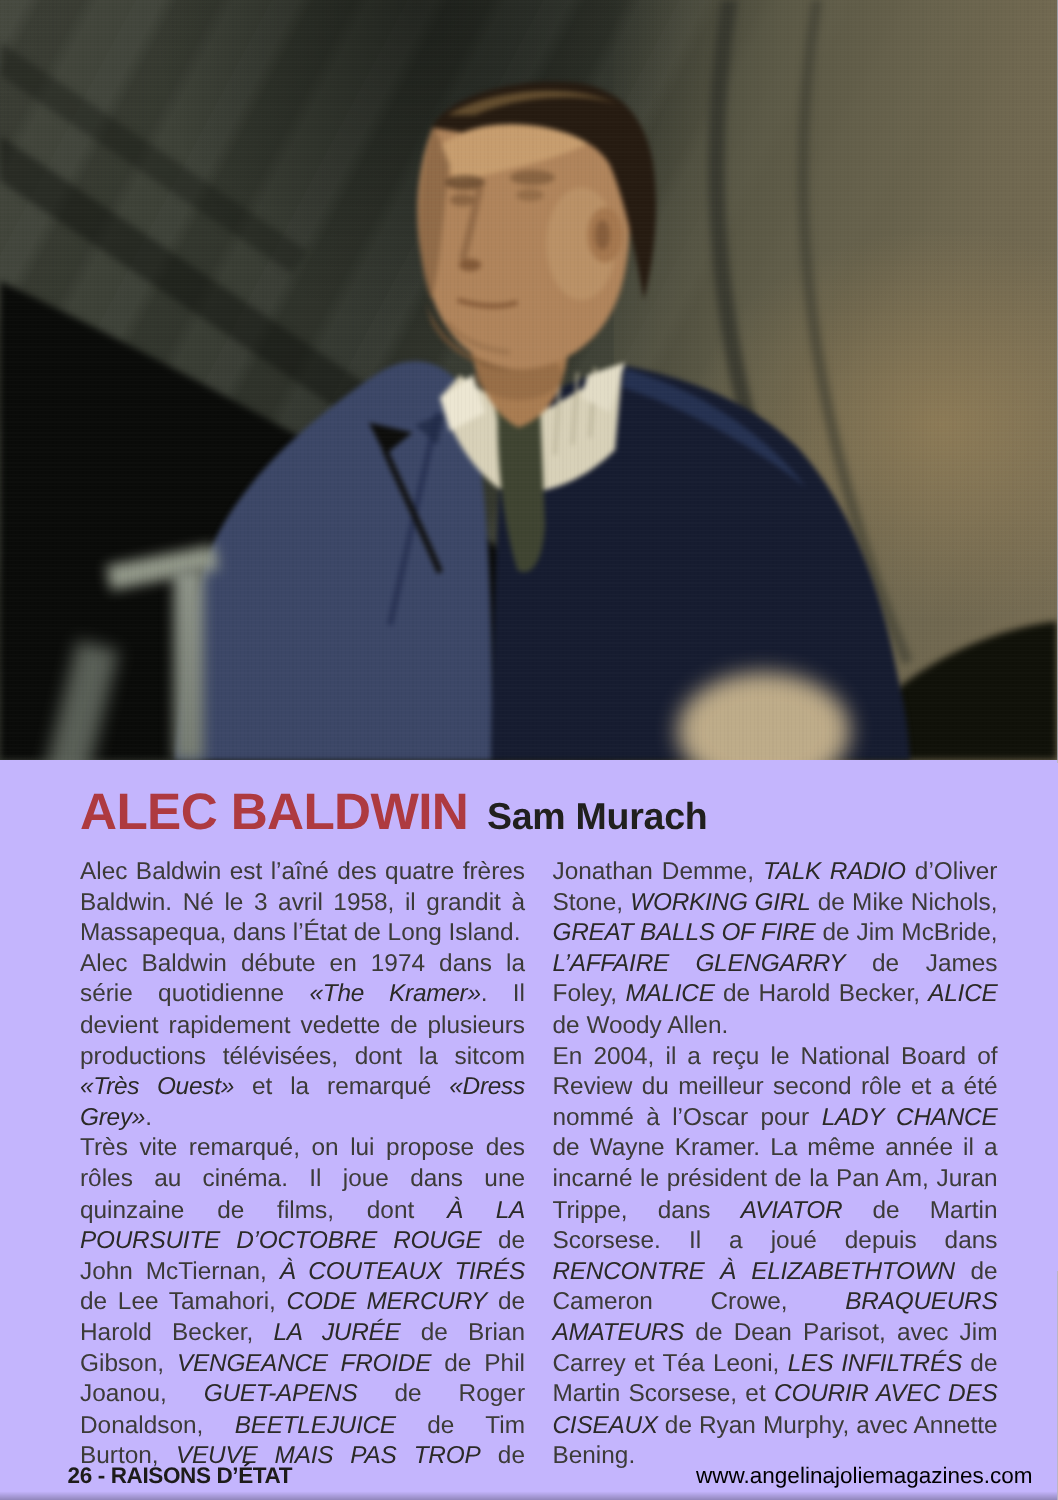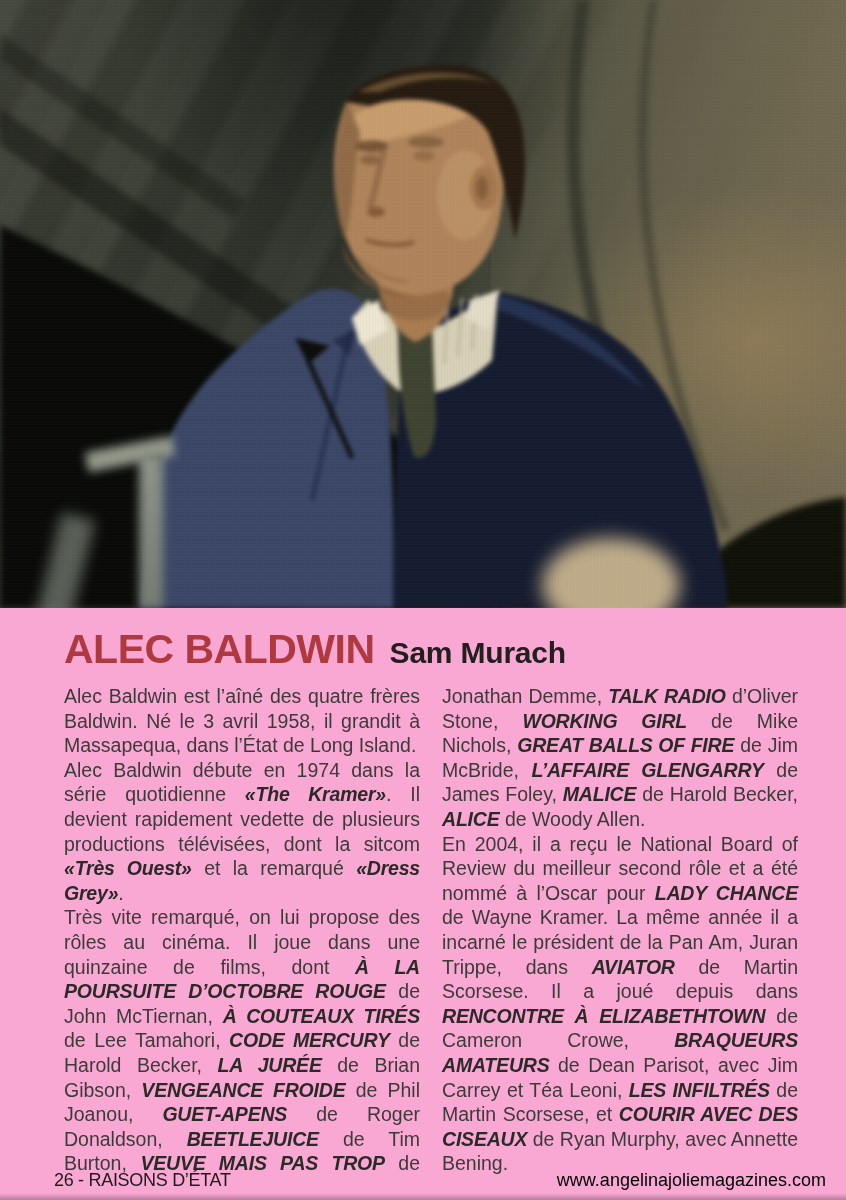--- a/index.html
+++ b/index.html
@@ -1,21 +1,21 @@
 <!DOCTYPE html>
 <html><head>
 <meta charset="utf-8">
 <style>
   * { box-sizing: border-box; }
   html, body { margin: 0; padding: 0; background: #e8e8e8; }
   .page {
     position: relative;
     width: 846px; height: 1200px;
     margin: 0 auto;
-    background: #f9a8d4;
+    background: #c4b5fd;
     overflow: hidden;
     font-family: "Liberation Sans", sans-serif;
   }
 
   
   .photo { position: relative; width: 846px; height: 608px; background: #23251f; overflow: hidden; }
   .photo .layer { position: absolute; }
   .ph-base { inset: 0;
     background: linear-gradient(118deg, #41443a 0%, #383c32 20%, #30342c 38%, #3a3d32 52%, #4d4d3e 66%, #5d5a48 80%, #6c6650 100%);
   }
@@ -45,26 +45,26 @@
 
   
   .content { padding: 21px 48px 0 64px; }
   .title-row { display: flex; align-items: baseline; gap: 15px; }
   .page-title { font-size: 41px; font-weight: bold; letter-spacing: -0.5px; color: #ae3a40; line-height: 1; margin: 0; }
   .page-subtitle { font-size: 30px; font-weight: bold; color: #21201e; letter-spacing: -0.2px; }
   .cols { display: flex; gap: 22px; margin-top: 14px; }
   .col { width: 362px; font-size: 19.5px; line-height: 24.6px; color: #3c3b38; text-align: justify; }
   .col p { margin: 0; }
   .col p.cont { text-align-last: justify; }
-  .ft { font-weight: bold; font-style: italic; color: #2b2a27; letter-spacing: -0.2px; }
+  .ft { font-weight: normal; font-style: italic; color: #2b2a27; letter-spacing: -0.2px; }
 
   
   .footer { position: absolute; left: 54px; right: 20px; bottom: 9px;
     display: flex; justify-content: space-between; align-items: flex-end; }
-  .footer-page { font-size: 18px; font-weight: normal; color: #1d1c1a; letter-spacing: -0.3px; }
+  .footer-page { font-size: 18px; font-weight: bold; color: #1d1c1a; letter-spacing: -0.3px; }
   .footer-watermark { font-size: 18px; color: #000; letter-spacing: 0; }
   .scan-edge { position: absolute; left: 0; right: 0; bottom: 0; height: 7px;
     background: linear-gradient(to bottom, rgba(0,0,0,0), rgba(0,0,0,0.26)); }
 </style>
 </head>
 <body>
 
 <div class="page">
 
   <div class="photo">

